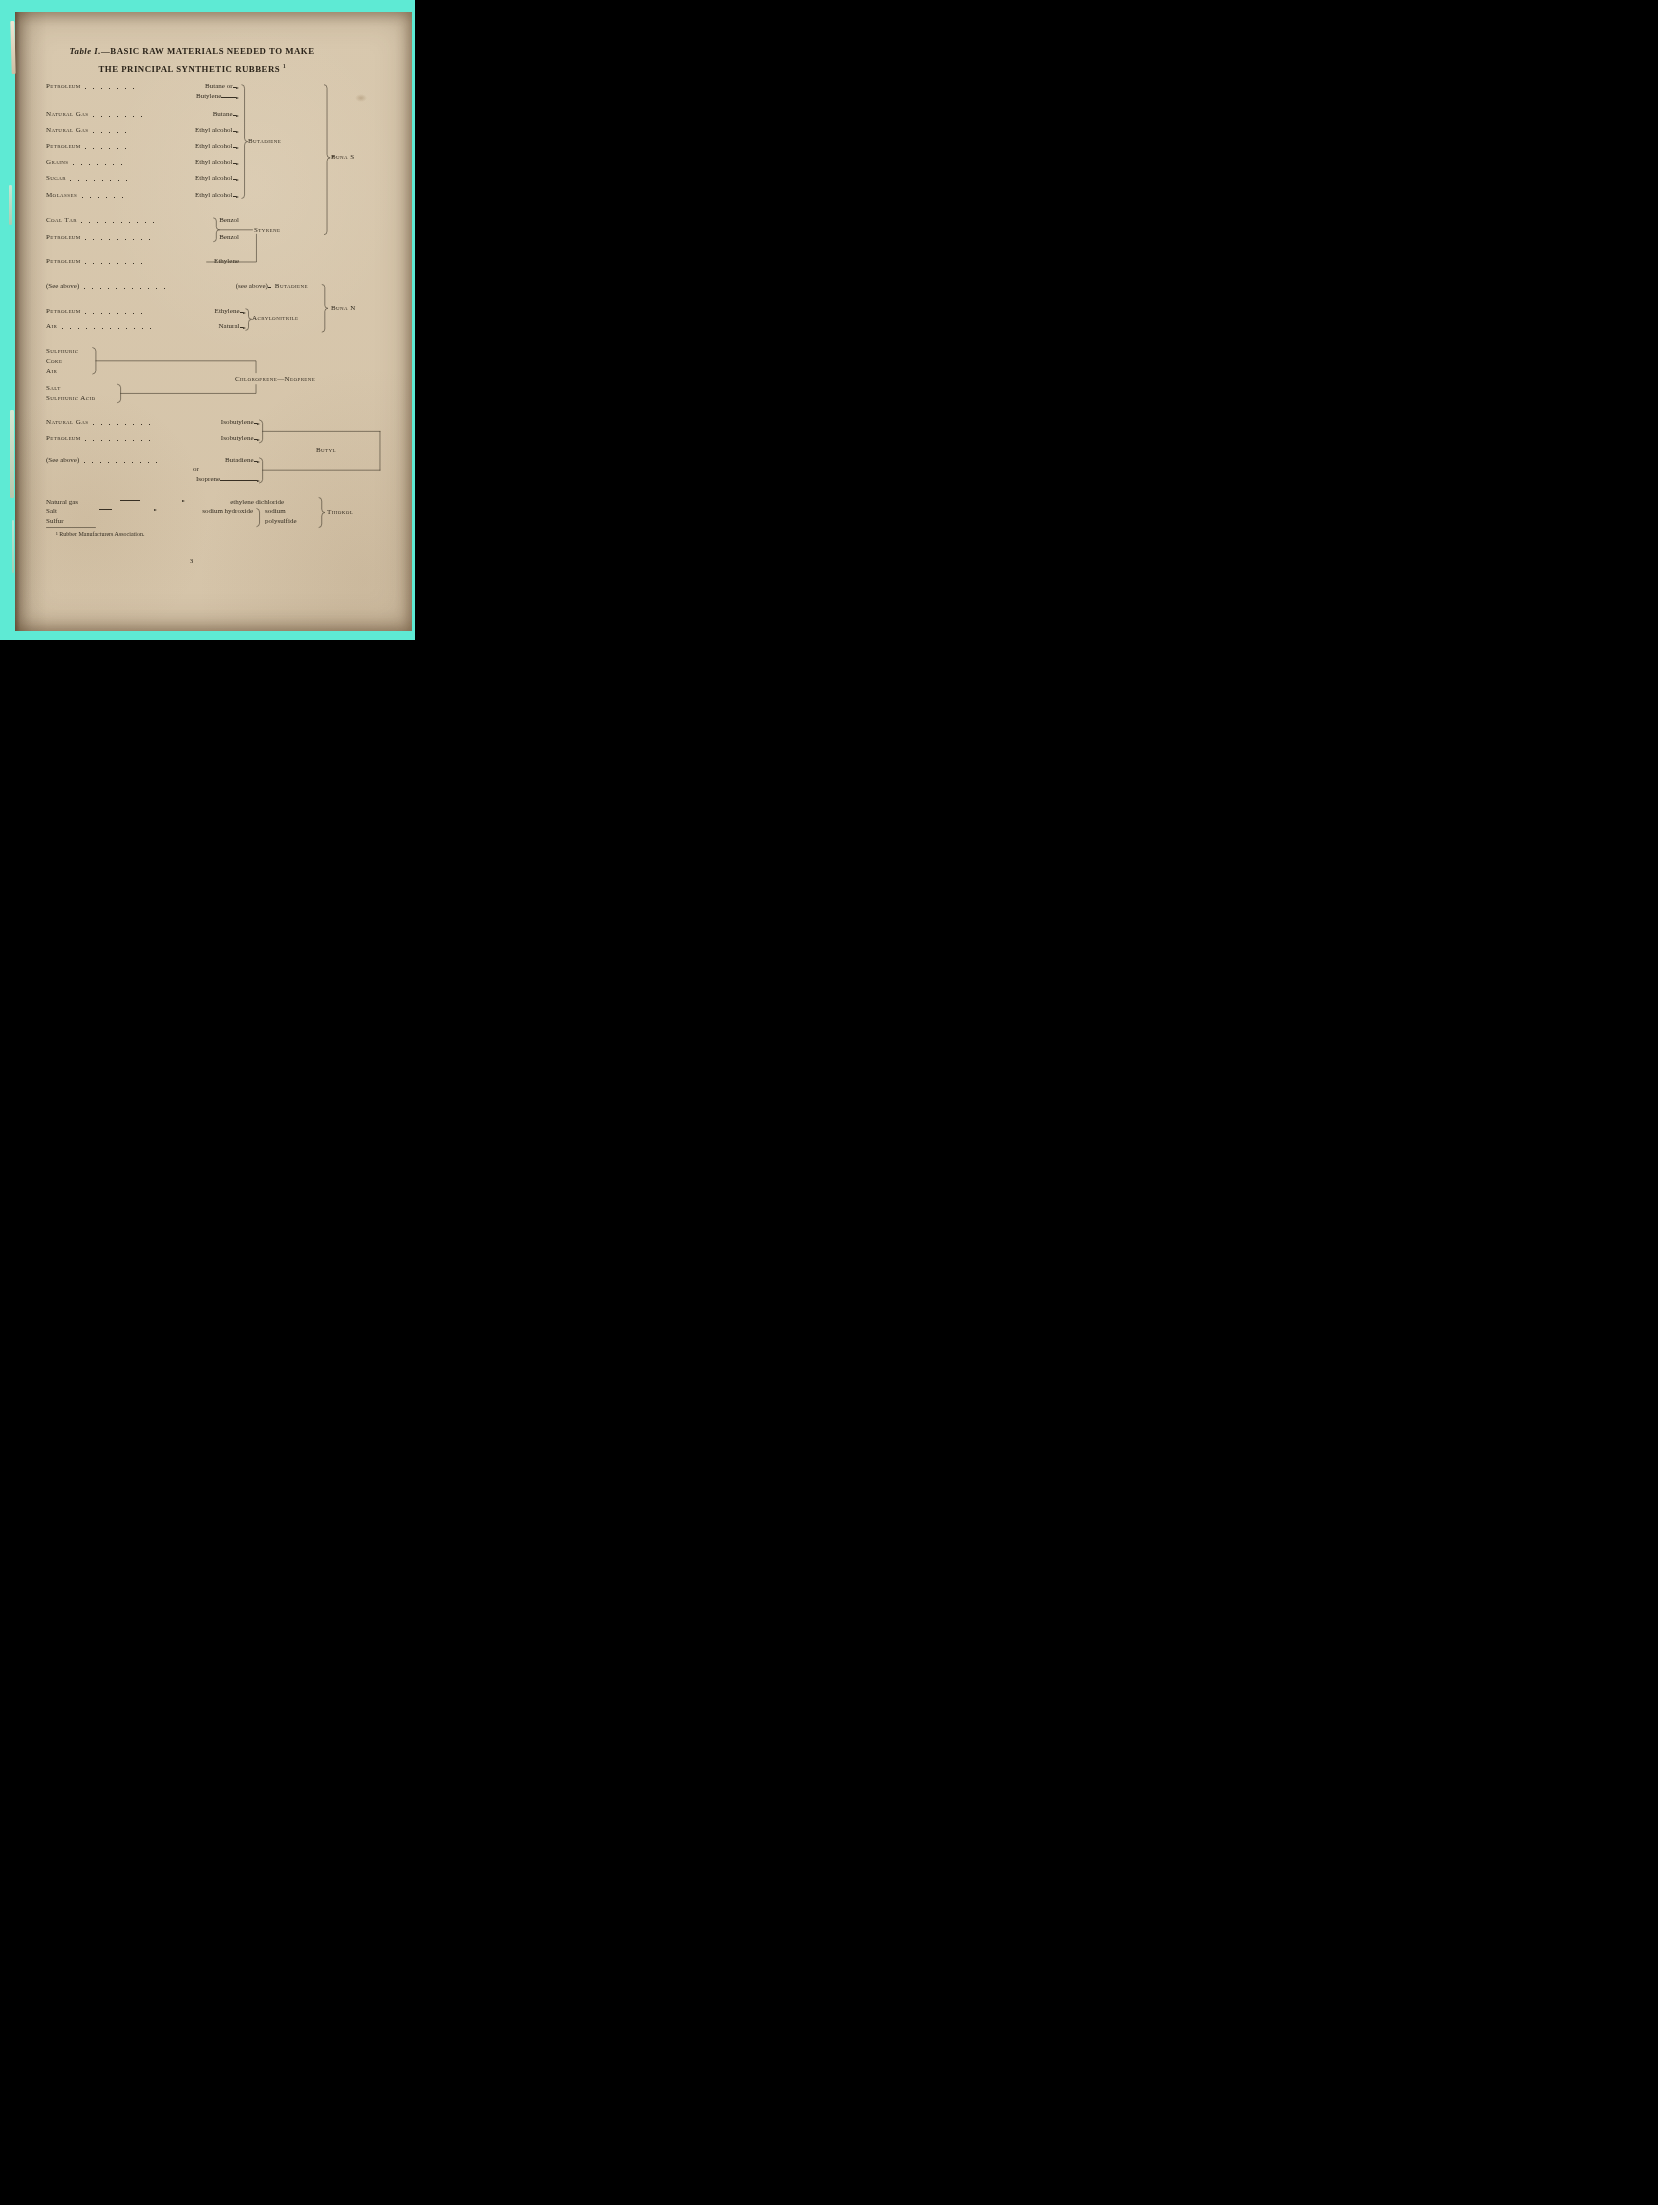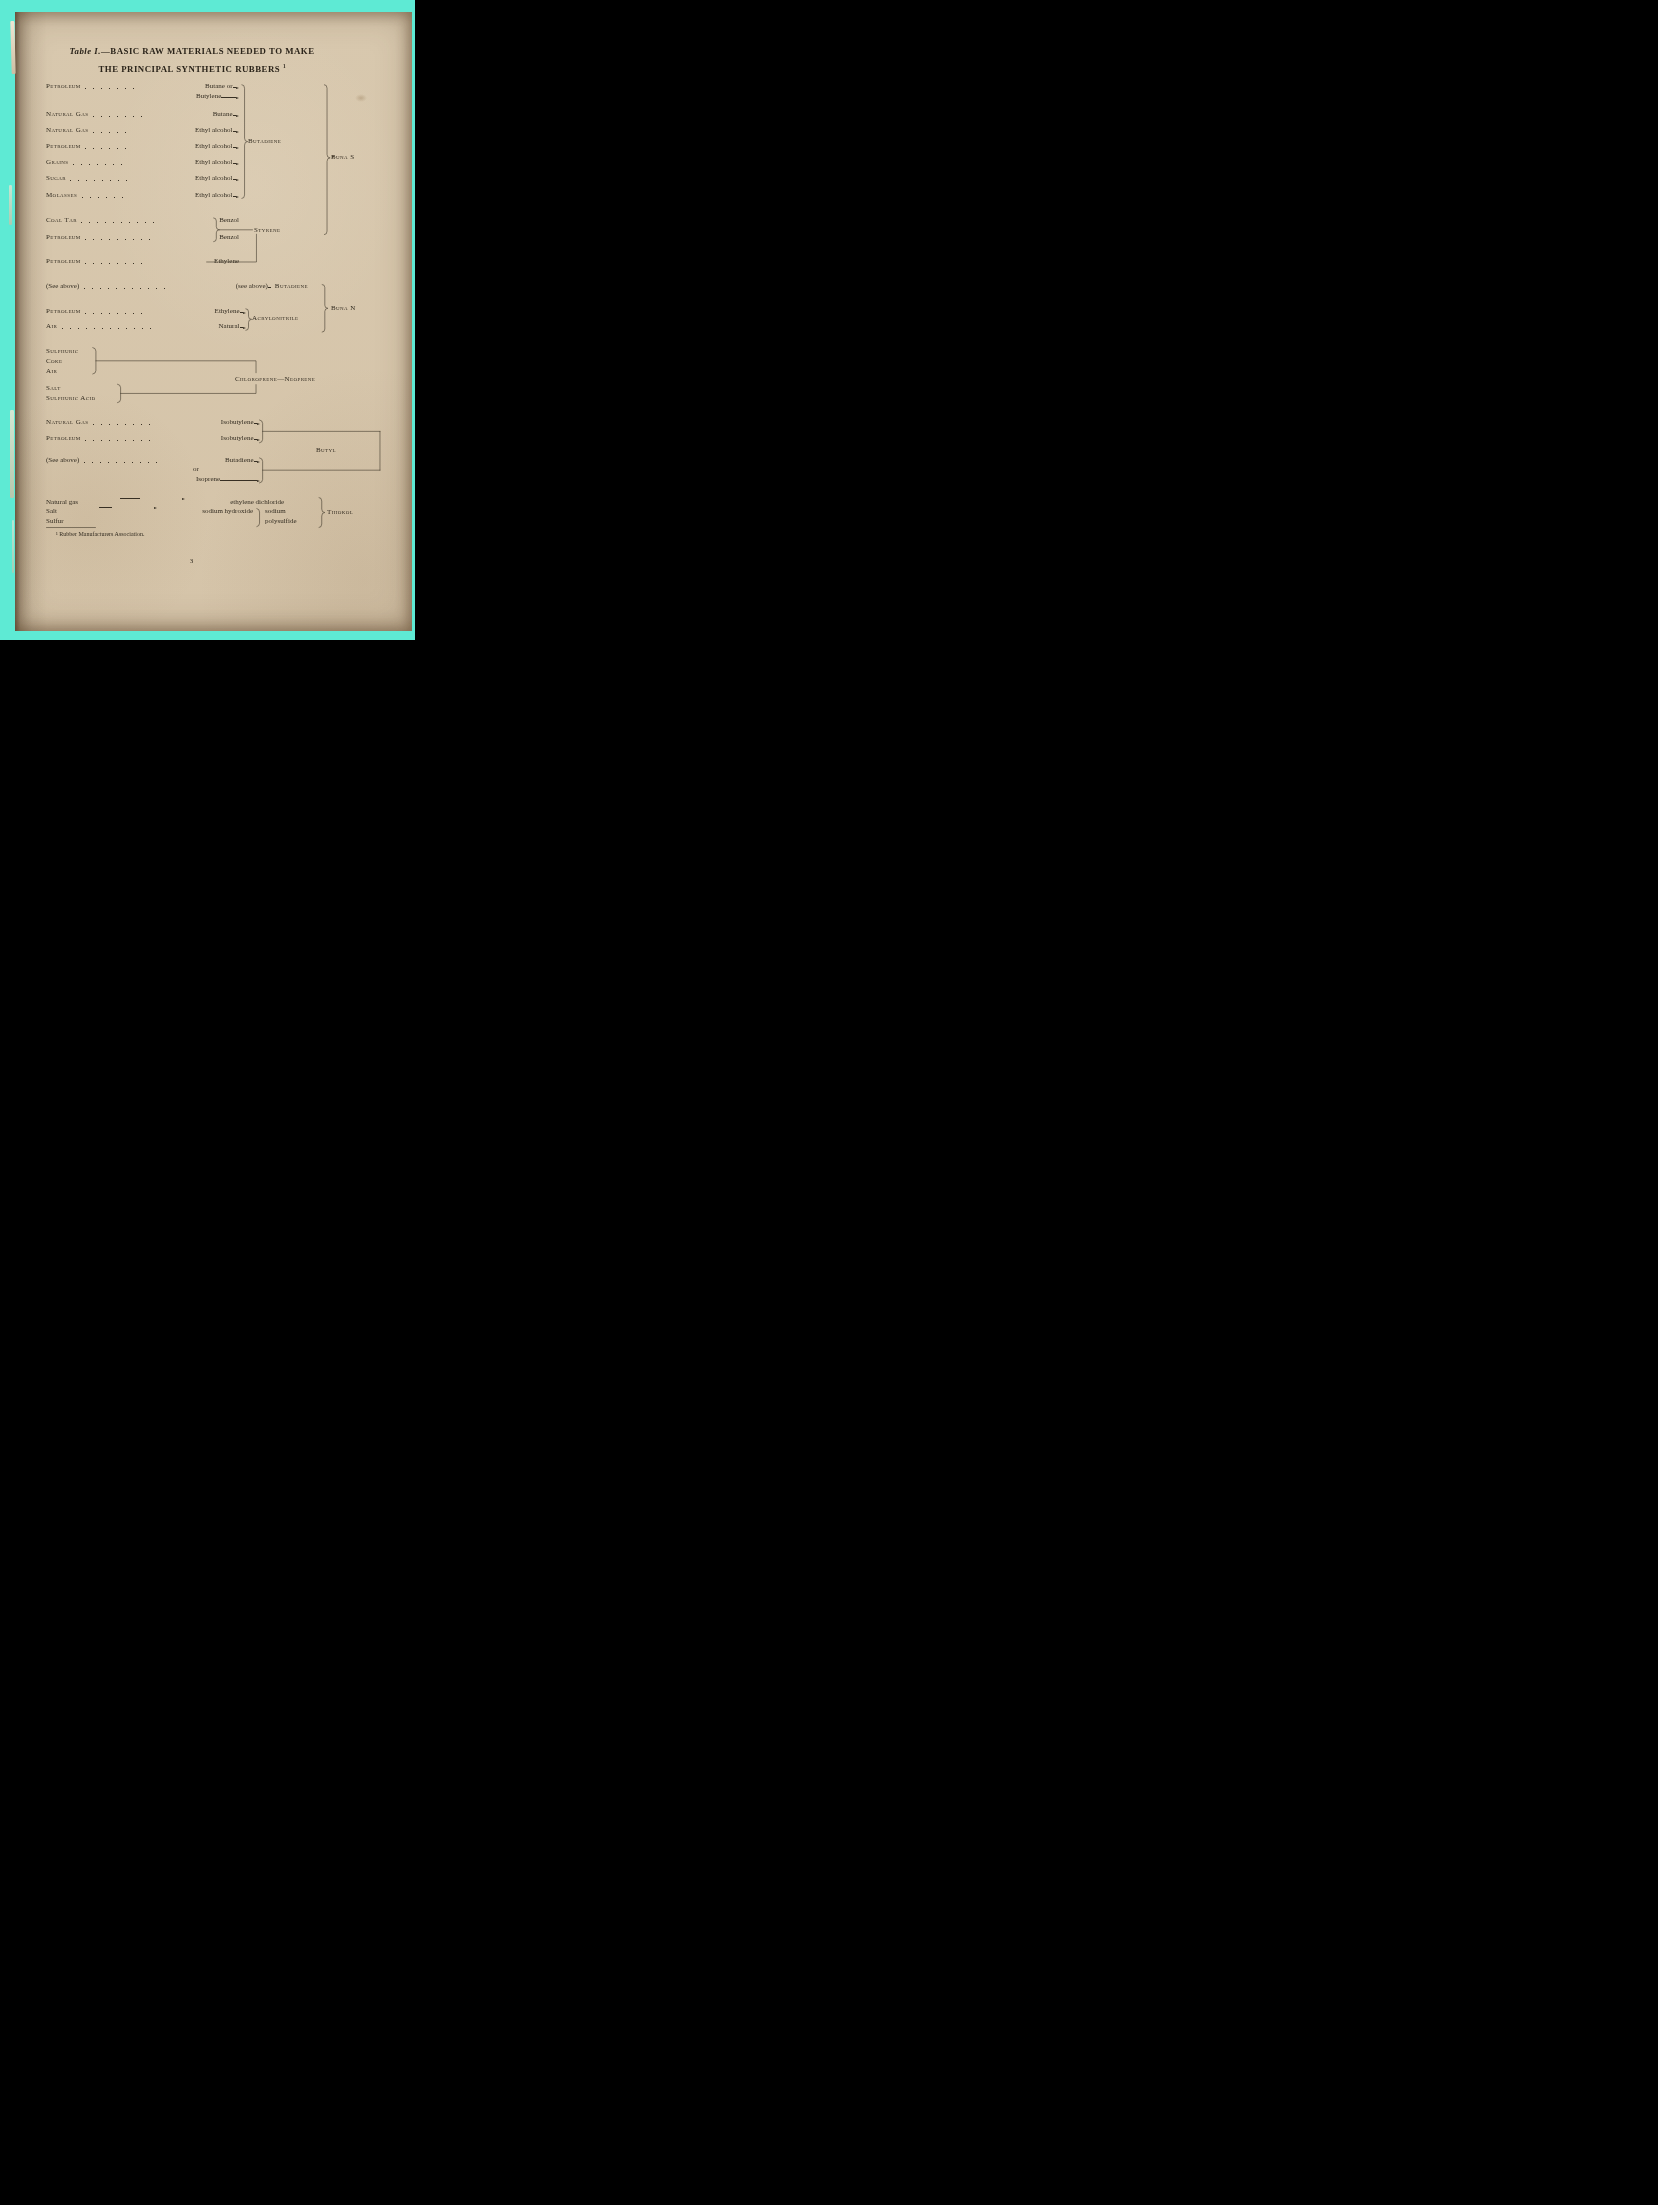--- a/index.html
+++ b/index.html
@@ -37,21 +37,21 @@
   .connectors path { stroke:#372f23; stroke-width:1.25; fill:none; stroke-linecap:round; }
 
   .title { position:absolute; left:26.5px; top:46px; width:331px; text-align:center;
            color:#2b241a; font-weight:bold; font-size:8.8px; letter-spacing:0.5px; line-height:11.5px; }
   .title .tl2 { margin-top:3.1px; }
   .title sup { font-size:5.3px; letter-spacing:0; }
 
   .t { position:absolute; font-size:7px; line-height:8.4px; color:#332c21; white-space:nowrap; }
   .sc { font-variant:small-caps; letter-spacing:0.4px; }
 
-  .row { position:absolute; left:46px; width:193px; height:8.4px; display:flex; align-items:flex-start;gap:42px; }
+  .row { position:absolute; left:46px; width:193px; height:8.4px; display:flex; align-items:center;gap:42px; }
   .lcol { display:flex; align-items:flex-end; width:130px; }
   .mcol { display:flex; align-items:flex-end; flex:1;padding-left:20px; }
   .txt { font-size:7px; line-height:8.4px; color:#332c21; white-space:nowrap; }
   .leader { flex:1; height:1.3px; margin:0 3.5px 1.3px 4.4px;
             background-image:radial-gradient(circle at 0.7px 0.7px, #3a3226 0.5px, rgba(0,0,0,0) 0.7px);
             background-size:8px 1.3px; background-repeat:repeat-x; }
   .aline { flex:1; min-width:3.5px; height:0.6px; background:#372f23; margin-bottom:3.1px; }
   .ahead { width:0; height:0; border-left:3.1px solid #372f23;
            border-top:1.4px solid transparent; border-bottom:1.4px solid transparent; margin-bottom:1.9px; }
   .ml8 { margin-left:3.5px; }

